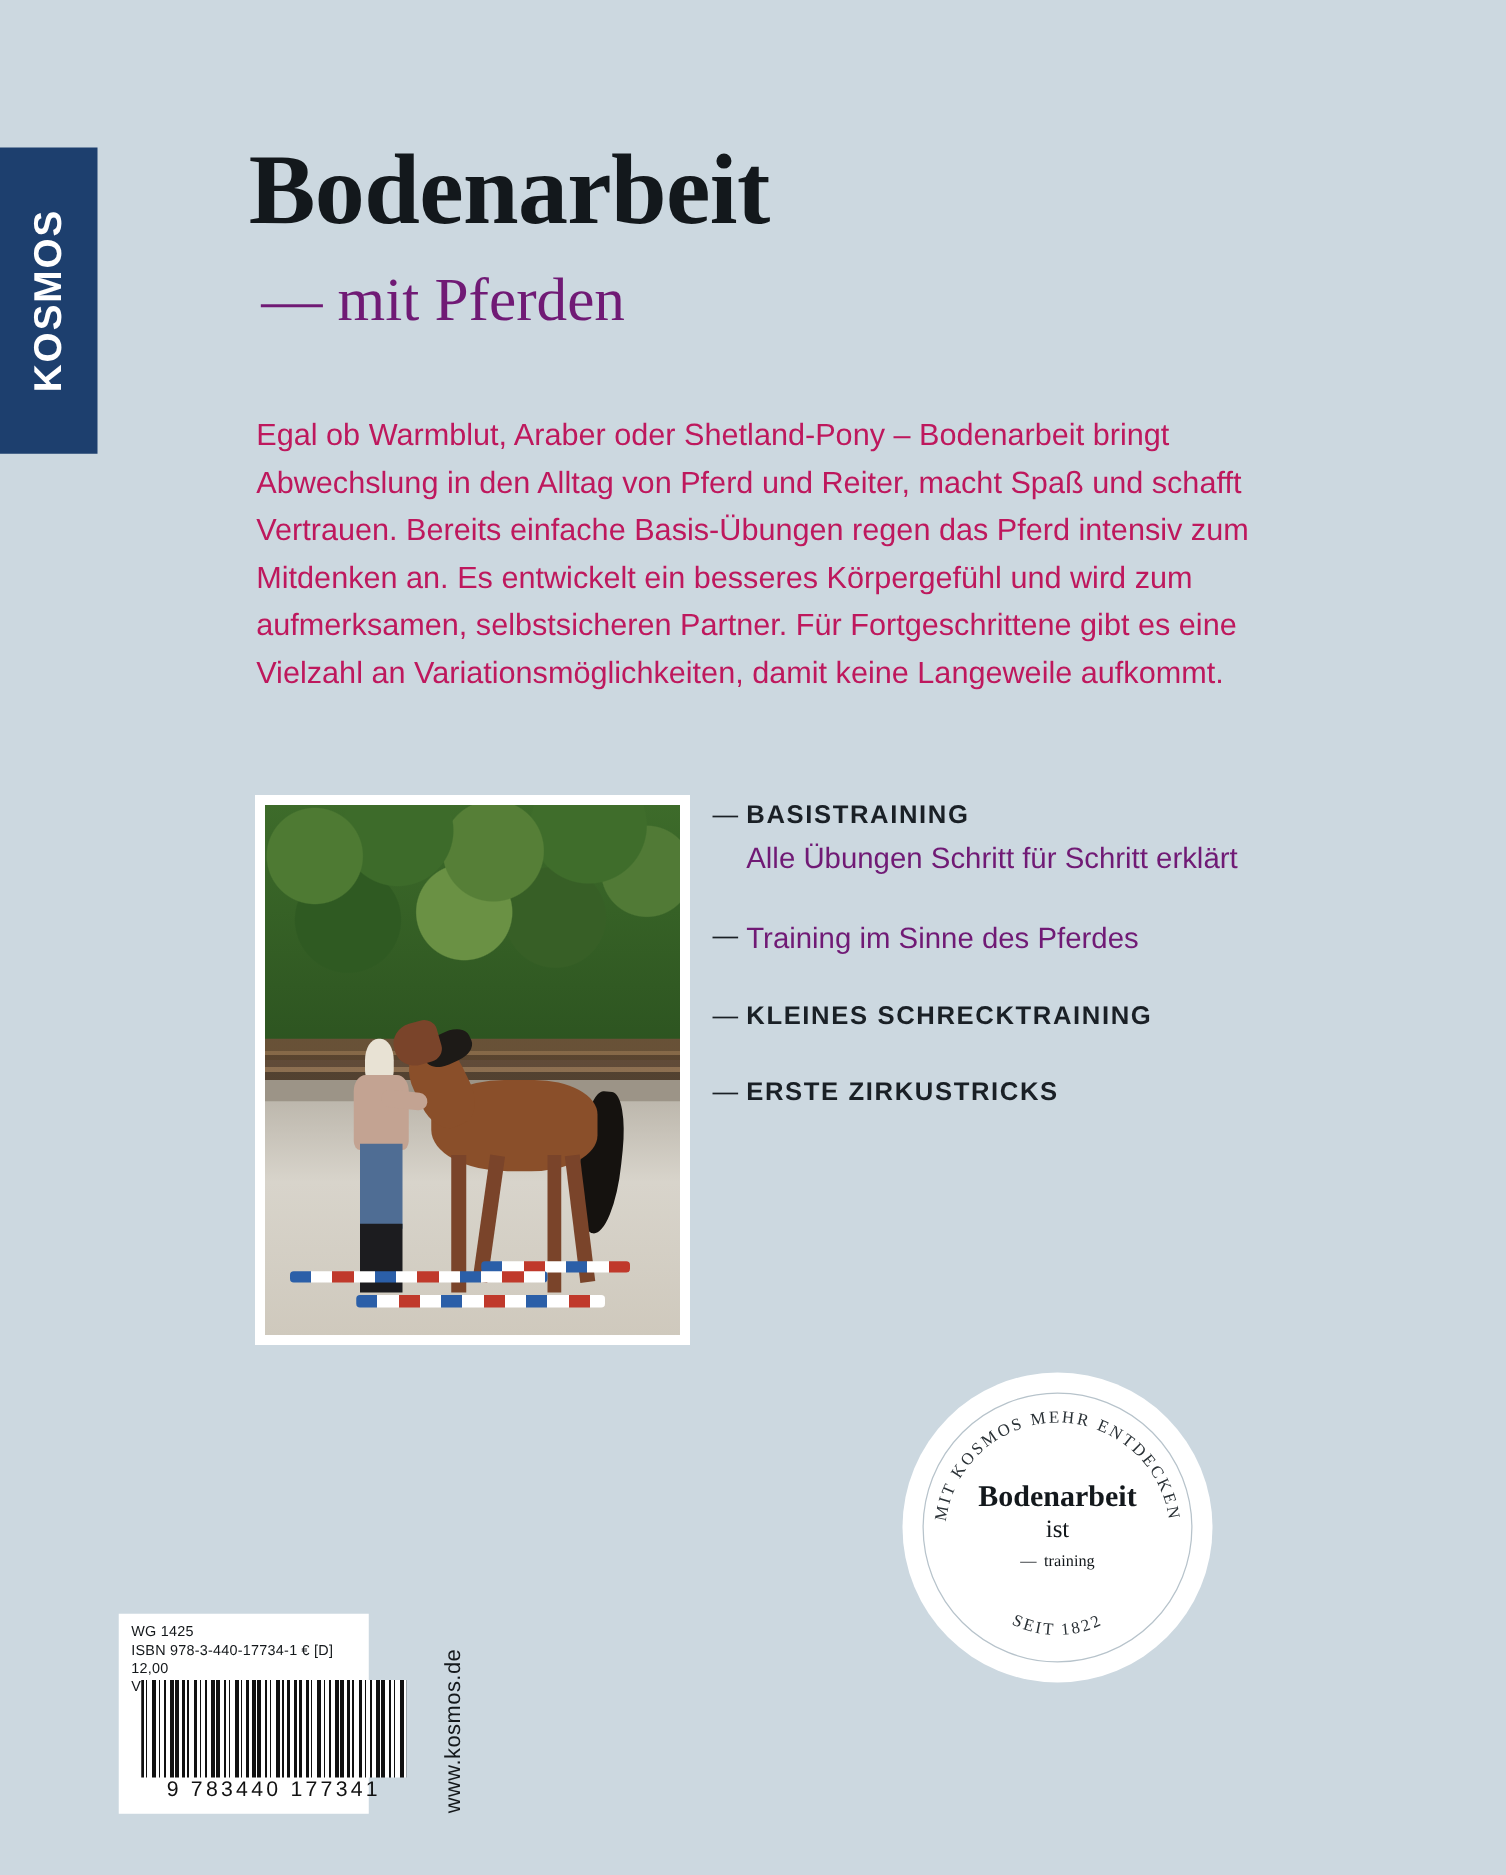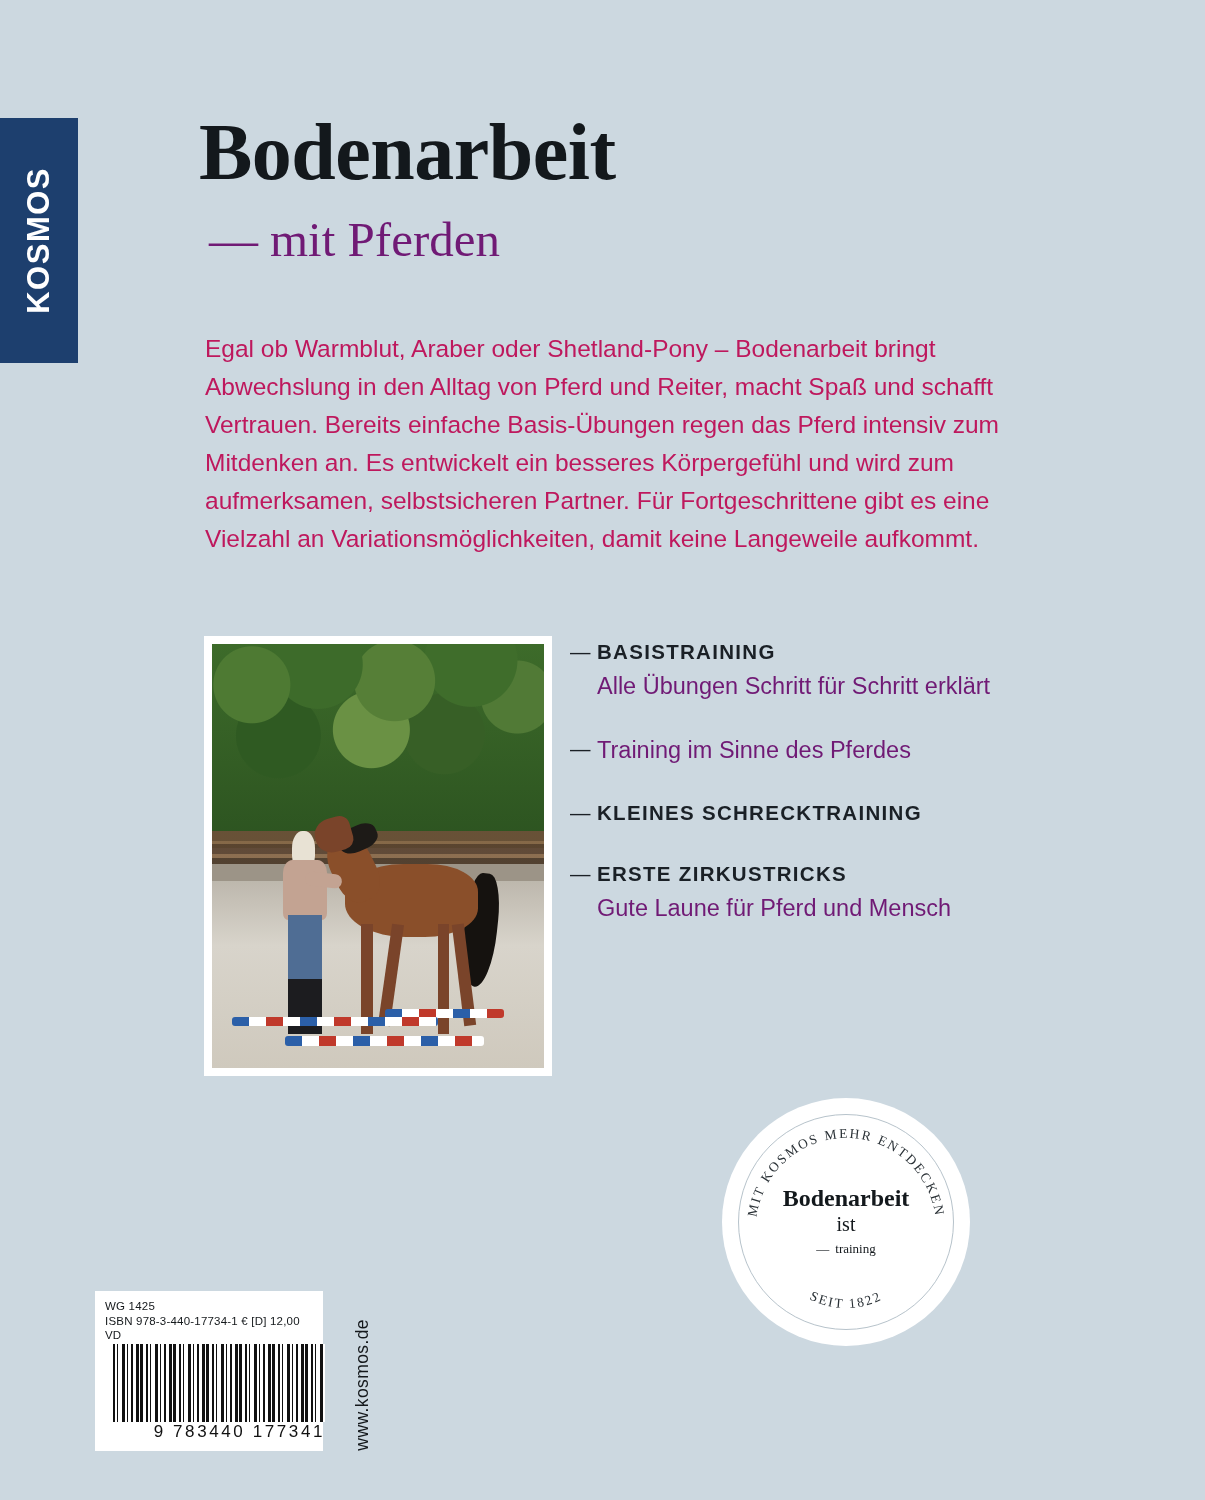--- a/index.html
+++ b/index.html
@@ -255,21 +255,21 @@
     font-size: 13.5px;
     letter-spacing: 2px;
     fill: #2a3136;
   }
 
   
   .barcode-box {
     position: absolute;
     left: 95px;
     top: 1291px;
-    width: 228px;
+    width: 200px;
     height: 160px;
     background: #ffffff;
     box-sizing: border-box;
     padding: 8px 10px;
   }
   .bc-meta {
     font-family: "Liberation Sans", sans-serif;
     font-size: 11.5px;
     color: #14181b;
     line-height: 14.5px;
@@ -290,21 +290,21 @@
   }
   .bc-digits {
     position: absolute;
     left: 18px;
     top: 131px;
     width: 212px;
     font-family: "Liberation Sans", sans-serif;
     font-size: 17px;
     letter-spacing: 2.6px;
     color: #111;
-    text-align: right;
+    text-align: center;
   }
   .website {
     position: absolute;
     left: 352px;
     top: 1291px;
     height: 160px;
     display: flex;
     align-items: flex-end;
   }
   .website span {
@@ -377,21 +377,20 @@
       <div class="bullet-head">
         <span class="bullet-dash">—</span>
         <span>KLEINES SCHRECKTRAINING</span>
       </div>
     </div>
     <div class="bullet">
       <div class="bullet-head">
         <span class="bullet-dash">—</span>
         <span>ERSTE ZIRKUSTRICKS</span>
       </div>
-      <div class="bullet-desc">Gute Laune für Pferd und Mensch</div>
     </div>
   </div>
 
   <div class="seal">
     <div class="seal-inner-ring"></div>
     <svg class="seal-arc-top" viewBox="0 0 248 248">
       <defs>
         <path id="arcTop" d="M 34 130 A 90 90 0 0 1 214 130" fill="none"></path>
         <path id="arcBottom" d="M 44 130 A 80 80 0 0 0 204 130" fill="none"></path>
       </defs>

